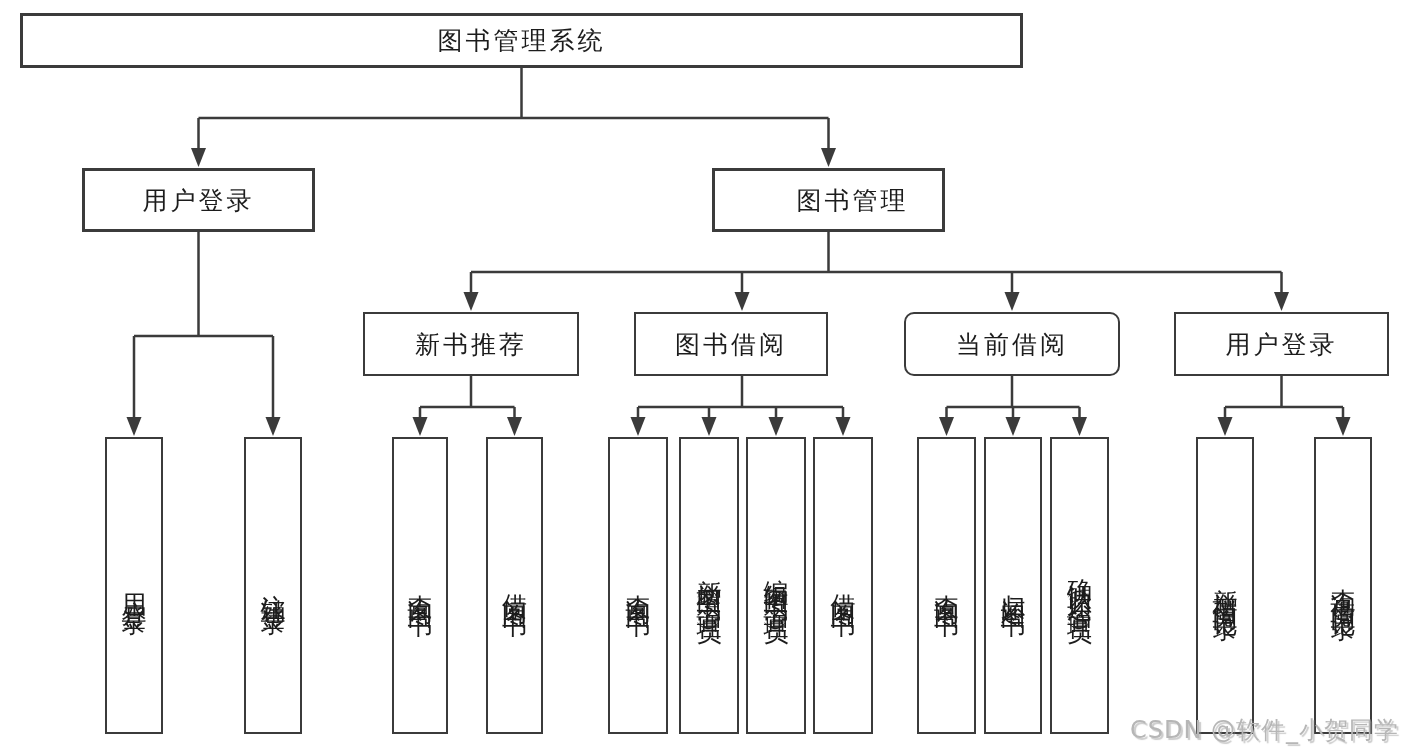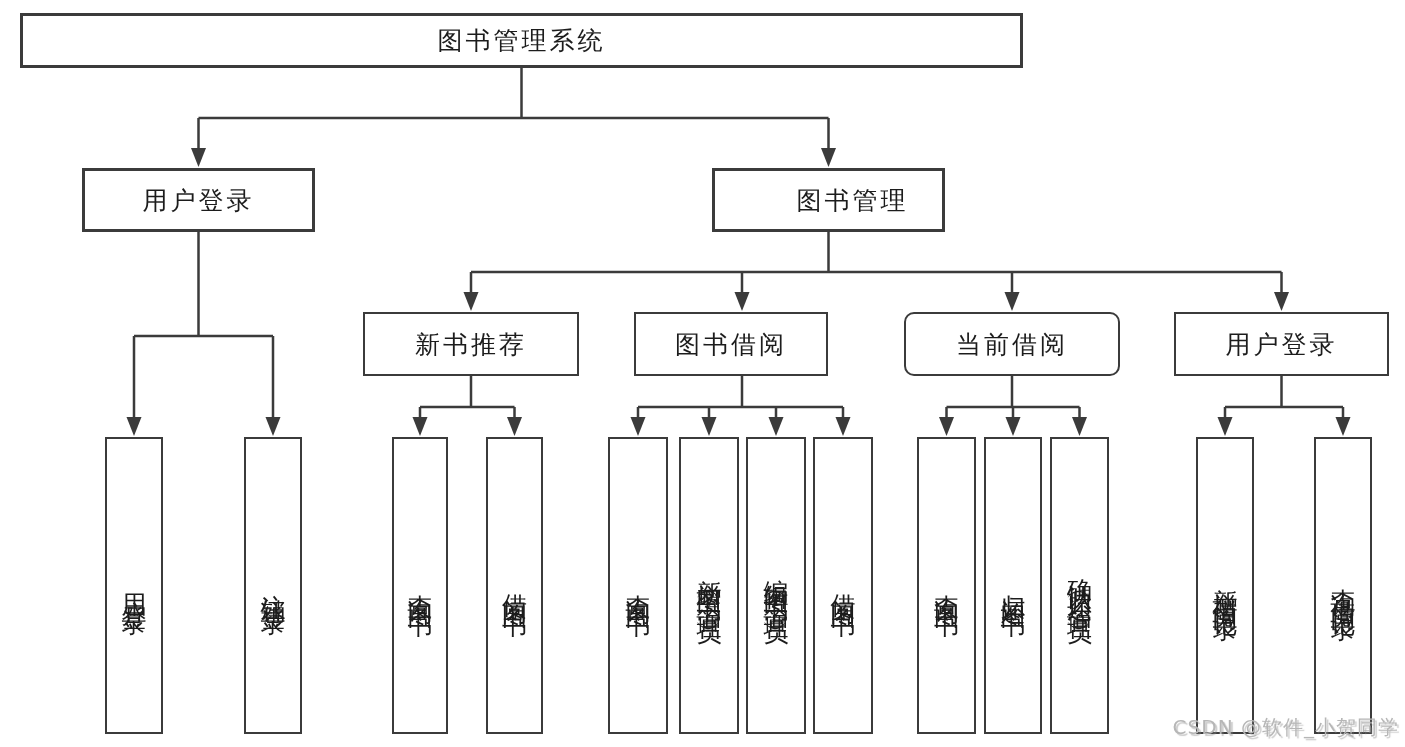--- a/index.html
+++ b/index.html
@@ -47,21 +47,21 @@
     font-size: 25px;
     writing-mode: vertical-rl;
     text-orientation: mixed;
     letter-spacing: 6px;
     line-height: 1;
   }
   .watermark {
     position: absolute;
     right: 6px;
     top: 714px;
-    font-size: 20px;
+    font-size: 24px;
     color: #b6b6b6;
     letter-spacing: 1px;
     white-space: nowrap;
     text-shadow: 2px 2px 1px rgba(140,140,140,0.45);
     z-index: 3;
   }
 </style>
 </head>
 <body>
 

